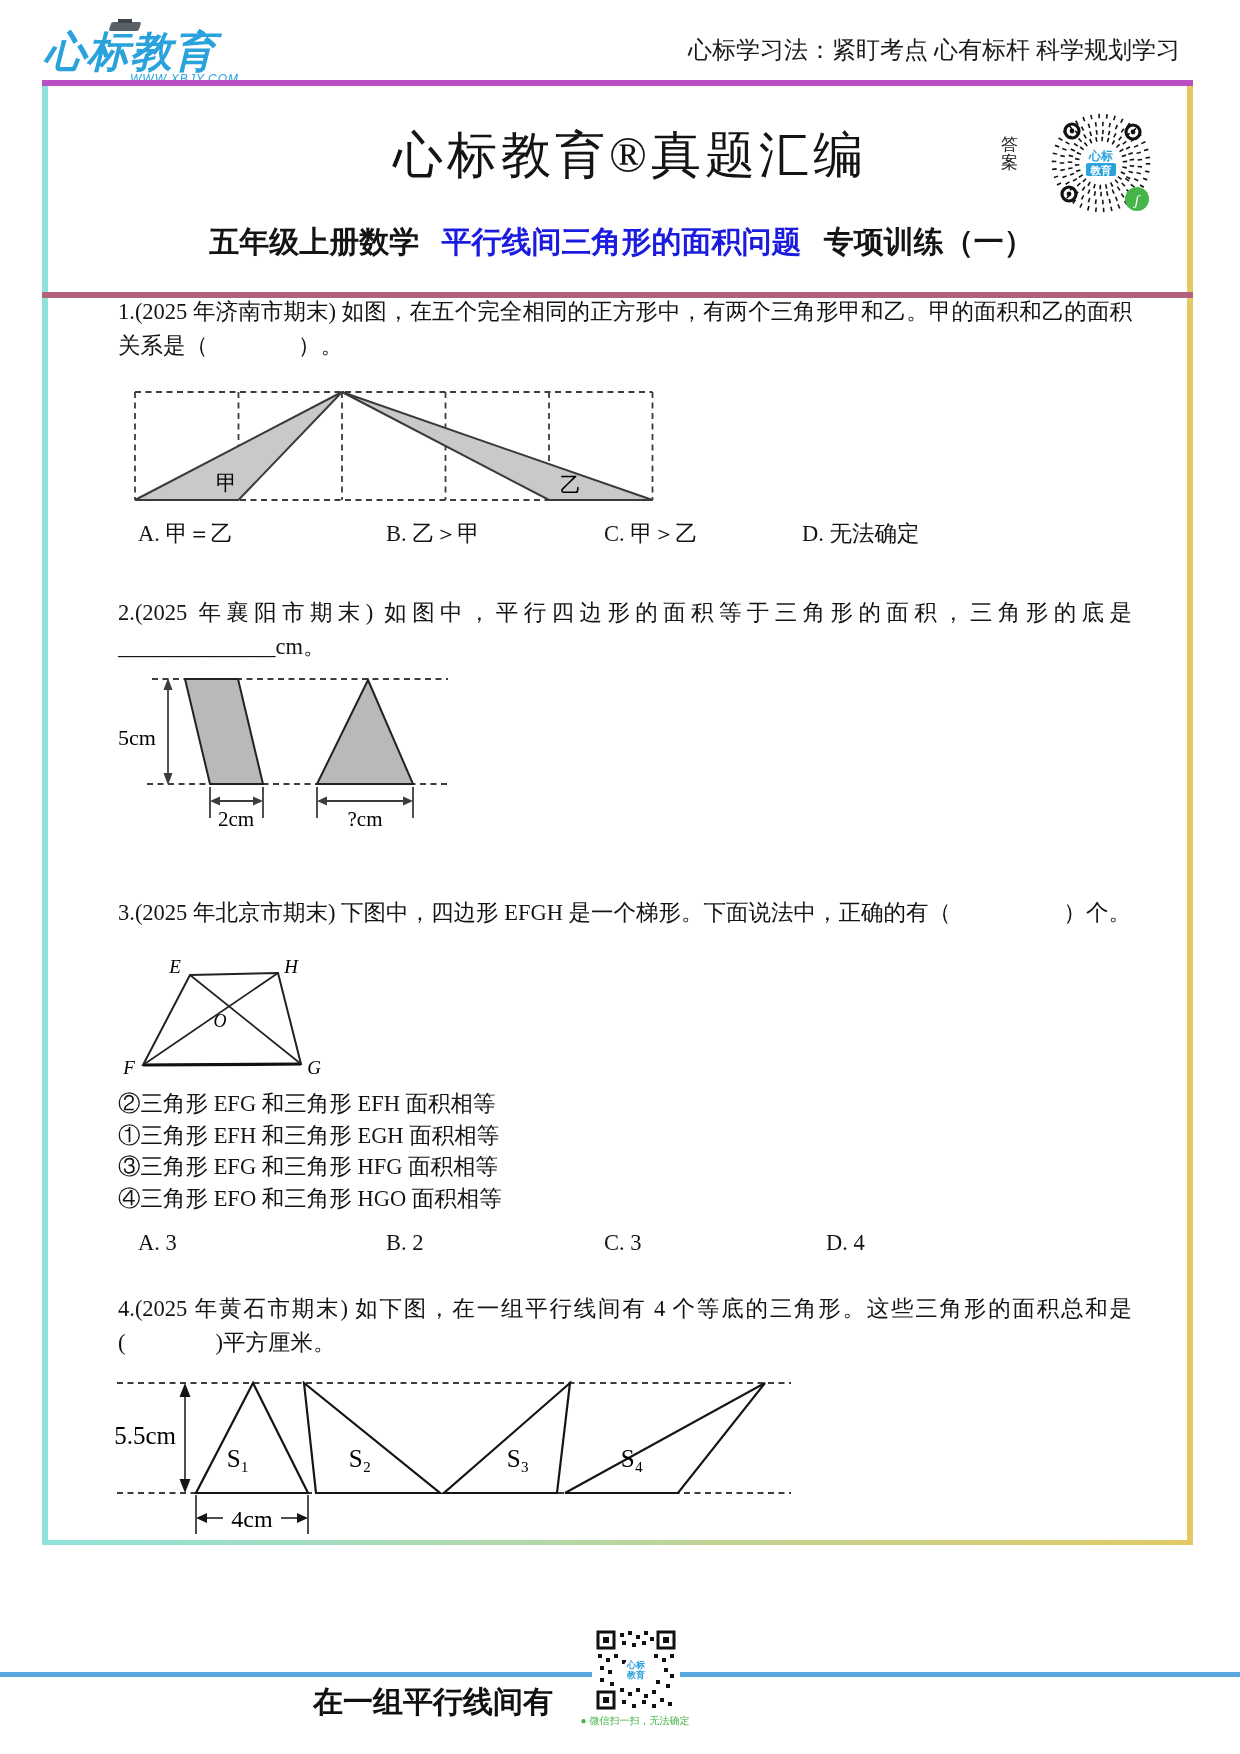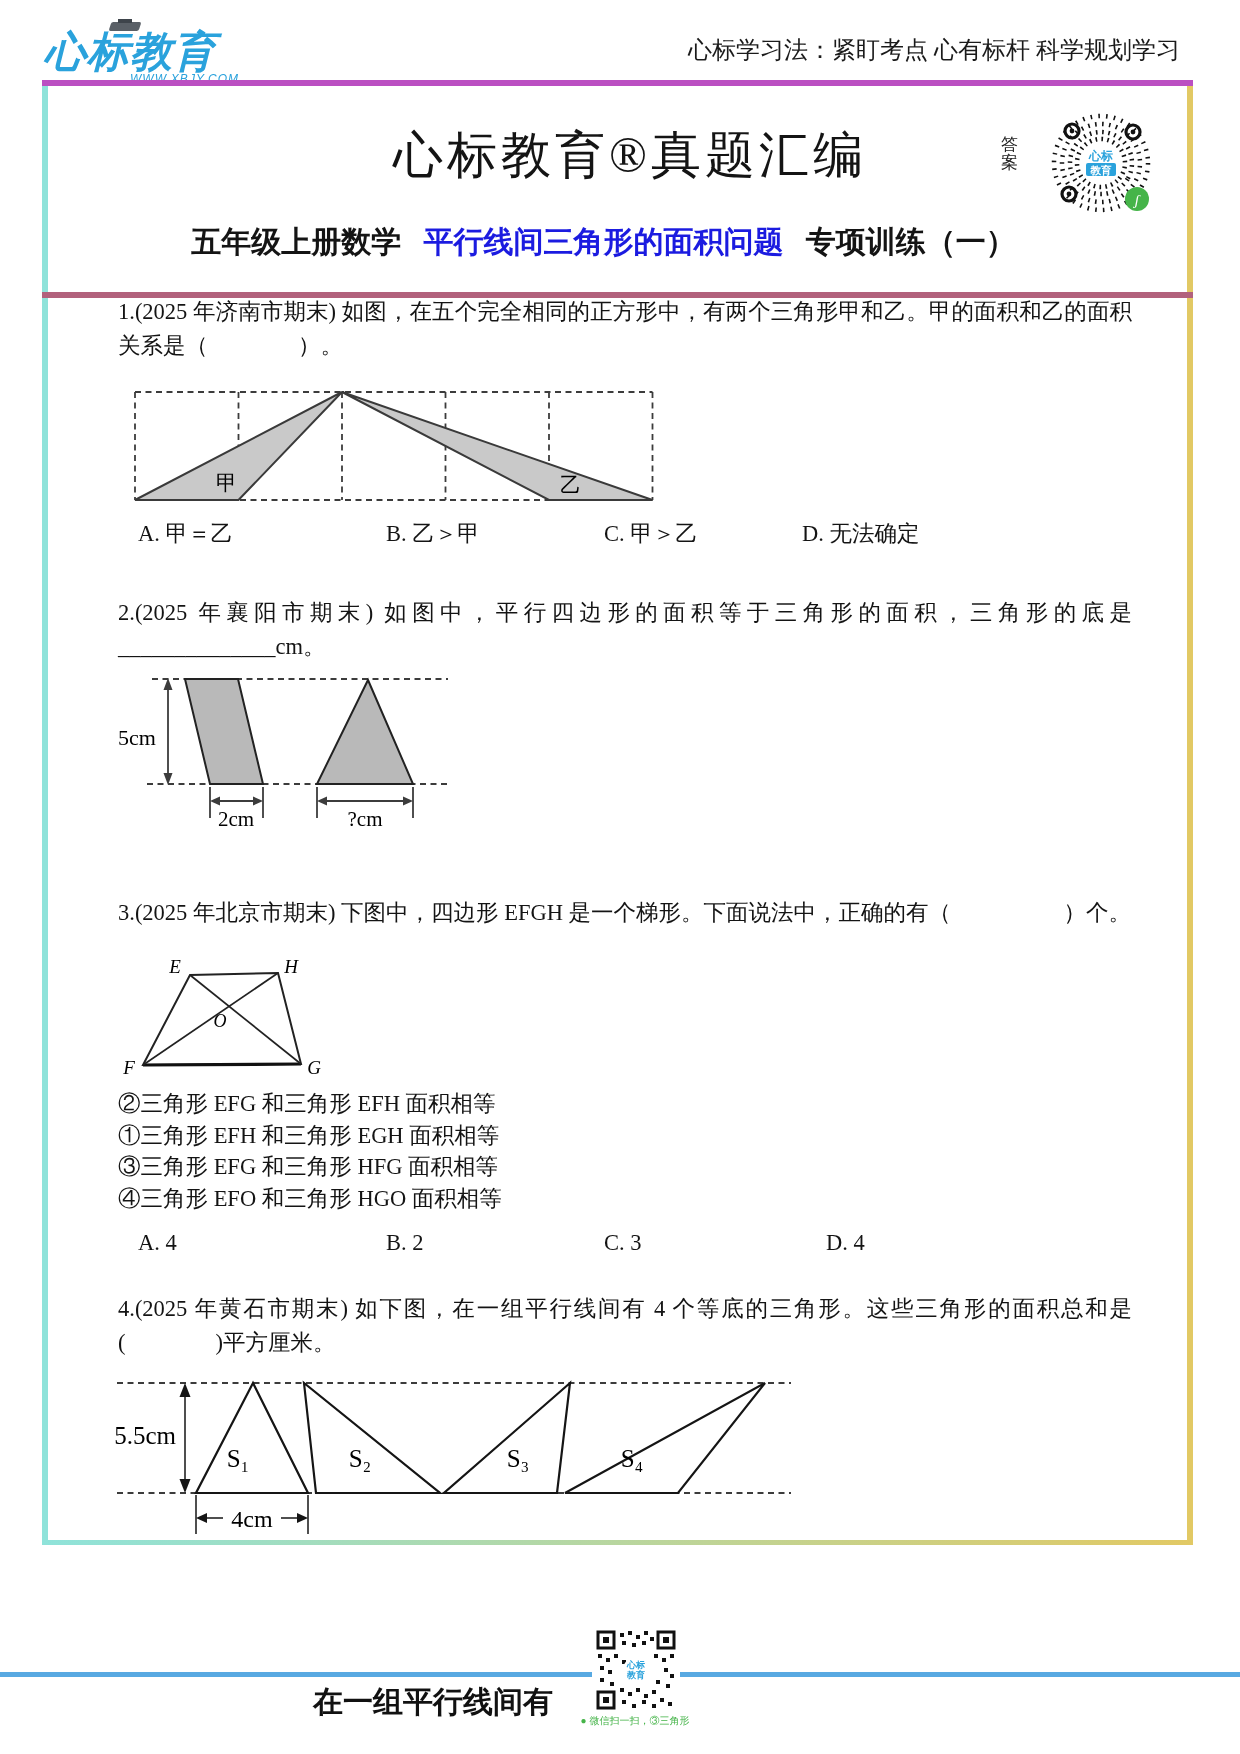--- a/index.html
+++ b/index.html
@@ -78,21 +78,21 @@
         <circle cx="21" cy="84" r="2.4" fill="#111"></circle>
     </g>
     <circle cx="53" cy="53" r="21" fill="#fff"></circle>
     <text x="53" y="50" text-anchor="middle" font-size="12" font-weight="bold" fill="#2aa2dc">心标</text>
     <rect x="38" y="53" width="30" height="13" rx="2" fill="#2aa2dc"></rect>
     <text x="53" y="63.5" text-anchor="middle" font-size="10.5" font-weight="bold" fill="#fff">教育</text>
     <circle cx="89" cy="89" r="12" fill="#45b449"></circle>
     <text x="89" y="95" text-anchor="middle" font-size="15" fill="#fff" font-style="italic">ʃ</text>
   </svg>
 
-  <div class="abs subtitle" style="left:28px;top:222px;width:1151px;">
+  <div class="abs subtitle" style="left:46px;top:222px;width:1151px;">
     <span>五年级上册数学</span>
     <span class="hl">平行线间三角形的面积问题</span>
     <span>专项训练（一）</span>
   </div>
   <div class="abs divider-rose" style="left:42px;top:292px;width:1151px;height:6px;"></div>
 
   <div class="abs qtext" style="left:118px;top:295px;width:1014px;">1.(2025 年济南市期末) 如图，在五个完全相同的正方形中，有两个三角形甲和乙。甲的面积和乙的面积关系是（　　　　）。</div>
 
   <svg class="abs" style="left:130px;top:388px;" width="530" height="120" viewBox="0 0 530 120">
 
@@ -163,21 +163,21 @@
   </svg>
 
   <div class="abs" style="left:118px;top:1088px;width:1014px;">
     <div class="stmt">②三角形 EFG 和三角形 EFH 面积相等</div>
     <div class="stmt">①三角形 EFH 和三角形 EGH 面积相等</div>
     <div class="stmt">③三角形 EFG 和三角形 HFG 面积相等</div>
     <div class="stmt">④三角形 EFO 和三角形 HGO 面积相等</div>
   </div>
 
   <div>
-    <span class="abs opt" style="left:138px;top:1230px;">A. 4</span>
+    <span class="abs opt" style="left:138px;top:1230px;">A. 3</span>
     <span class="abs opt" style="left:386px;top:1230px;">B. 2</span>
     <span class="abs opt" style="left:604px;top:1230px;">C. 3</span>
     <span class="abs opt" style="left:826px;top:1230px;">D. 4</span>
   </div>
 
   <div class="abs qtext" style="left:118px;top:1292px;width:1014px;">4.(2025 年黄石市期末) 如下图，在一组平行线间有 4 个等底的三角形。这些三角形的面积总和是(　　　　)平方厘米。</div>
 
   <svg class="abs" style="left:105px;top:1372px;" width="700" height="172" viewBox="0 0 700 172">
     <line class="fig-dash" x1="12" y1="11" x2="686" y2="11"></line>
     <line class="fig-dash" x1="12" y1="121" x2="686" y2="121"></line>
@@ -255,16 +255,16 @@
           <rect x="65" y="69" width="4" height="4"></rect>
         <rect x="73" y="73" width="4" height="4"></rect>
       </g>
       <circle cx="41" cy="41" r="13" fill="#fff"></circle>
       <text x="41" y="39" text-anchor="middle" font-size="9" font-weight="bold" fill="#2aa2dc">心标</text>
       <text x="41" y="49" text-anchor="middle" font-size="9" font-weight="bold" fill="#2aa2dc">教育</text>
     </svg>
   </div>
   <div class="abs qr-caption" style="left:560px;top:1714px;width:150px;">
     <span style="color:var(--wechat_green);">●</span>
-    <span>微信扫一扫，③三角形</span>
+    <span>微信扫一扫，无法确定</span>
   </div>
 
 </div>
 
 </body></html>

